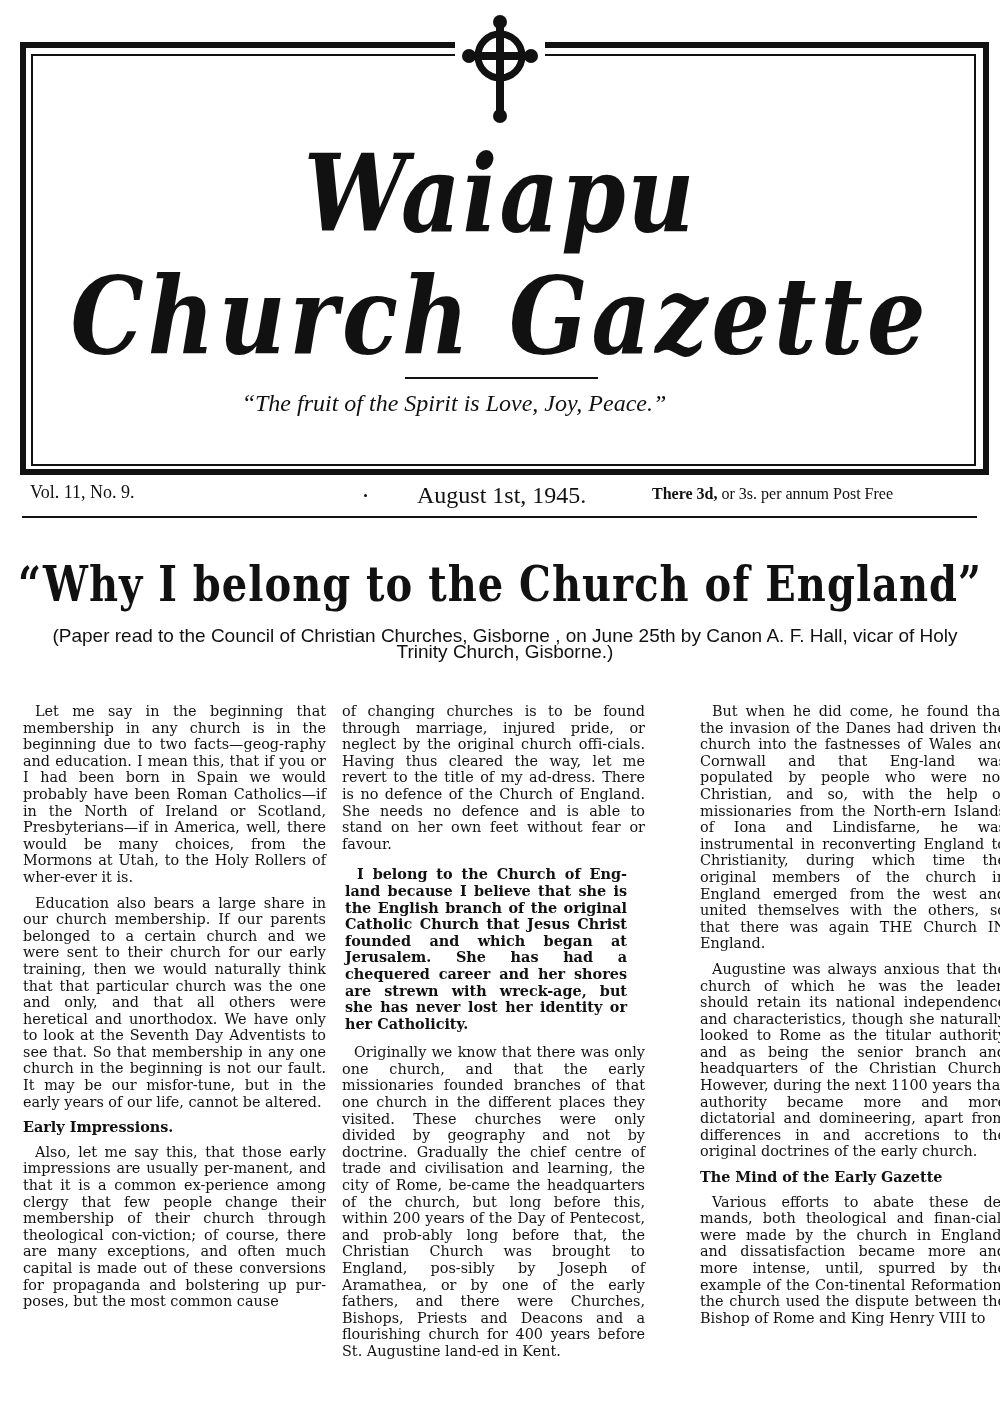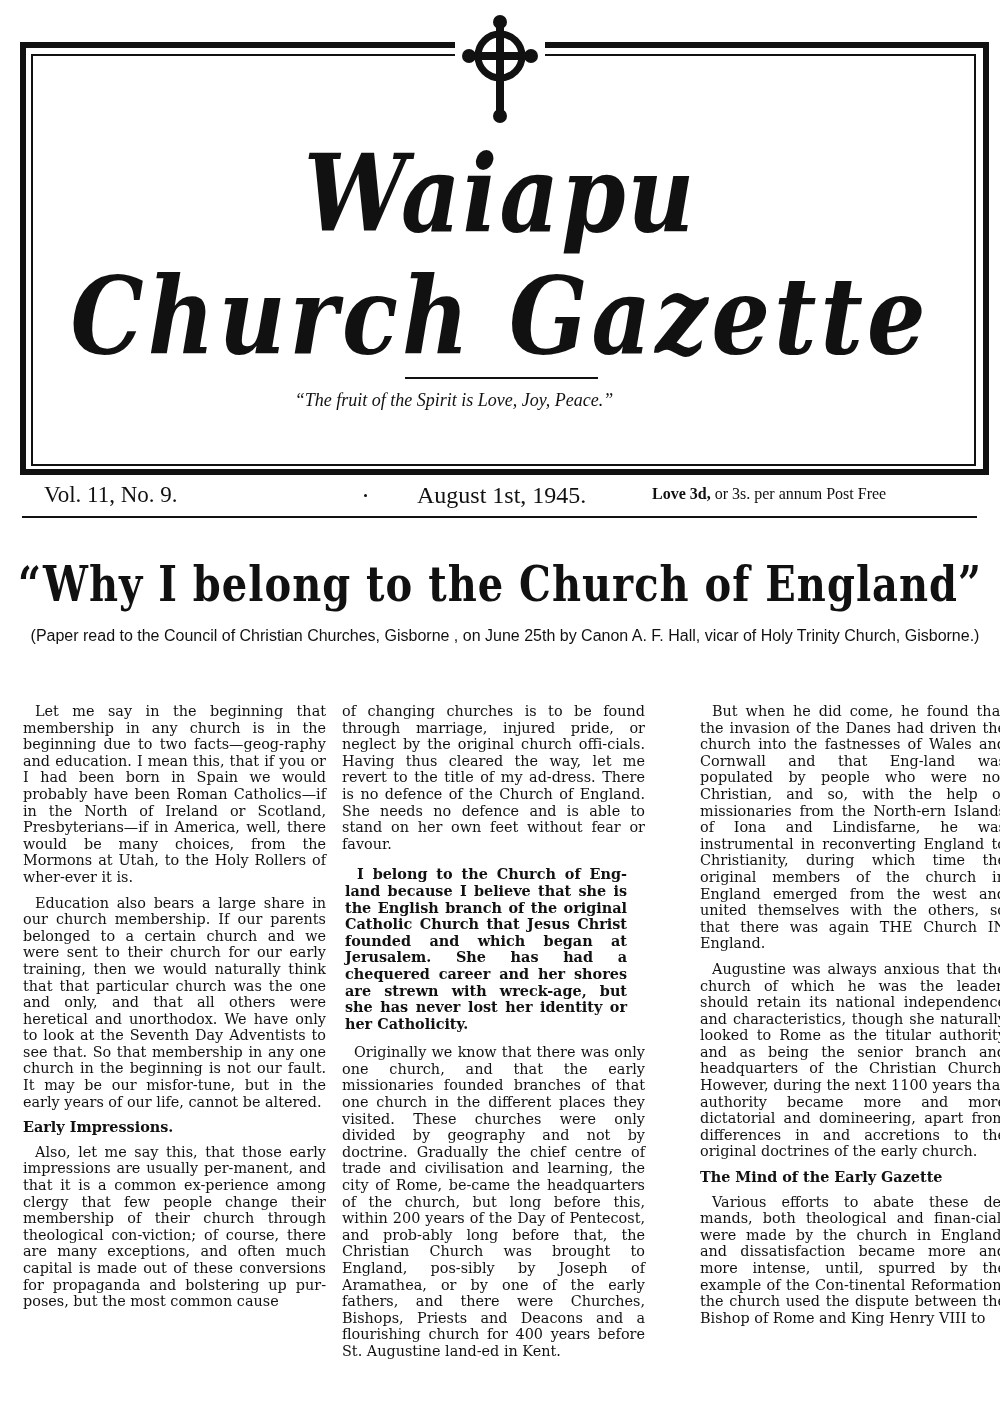--- a/index.html
+++ b/index.html
@@ -27,45 +27,45 @@
     font-family: "DejaVu Serif", "Liberation Serif", serif; font-weight: bold;
     letter-spacing: 2px; color: #111;
   }
   .title-1 { top: 140px; font-size: 92px; transform: scaleY(1.15); font-style: italic; }
   .title-2 { top: 262px; font-size: 92px; transform: scaleY(1.15); letter-spacing: 4px; font-style: italic; }
   .motto-rule {
     position: absolute; left: 405px; top: 377px; width: 193px; height: 2px; background: #111;
   }
   .motto {
     position: absolute; left: 0; width: 908px; top: 390px; text-align: center;
-    font-family: "Liberation Serif", serif; font-style: italic; font-size: 18px;
+    font-family: "Liberation Serif", serif; font-style: italic; font-size: 24px;
   }
   
   .issue-bar { position: absolute; top: 482px; left: 22px; width: 960px; height: 28px; }
   .issue-vol {
-    position: absolute; left: 22px; top: 0; font-family: "Liberation Serif", serif; font-size: 23px;
+    position: absolute; left: 8px; top: 0; font-family: "Liberation Serif", serif; font-size: 18px;
   }
   .issue-date {
     position: absolute; left: 395px; top: 0; font-family: "Liberation Serif", serif; font-size: 24px;
   }
   .issue-dot { position: absolute; left: 342px; top: 12px; width: 3px; height: 3px; background: #111; border-radius: 50%; }
   .issue-price {
     position: absolute; left: 630px; top: 3px; font-family: "Liberation Serif", serif; font-size: 16px;
   }
   .issue-price b { font-weight: bold; }
   .issue-rule { position: absolute; left: 22px; top: 516px; width: 955px; height: 2px; background: #111; }
   
   .headline {
     position: absolute; left: 0; width: 1000px; top: 560px; text-align: center;
     font-family: "DejaVu Serif", serif; font-weight: bold; font-size: 40px;
     transform: scaleY(1.2); letter-spacing: 1px;
   }
   .subhead {
     position: absolute; left: 30px; width: 950px; top: 628px; text-align: center;
-    font-family: "Liberation Sans", sans-serif; font-size: 16px; line-height: 16px;
+    font-family: "Liberation Sans", sans-serif; font-size: 19px; line-height: 16px;
   }
   
   .col {
     position: absolute; top: 695px; width: 303px;
     font-family: "DejaVu Serif", serif; font-size: 14.4px; line-height: 16.6px;
     text-align: justify; hyphens: manual;
   }
   .col-1 { left: 23px; }
   .col-2 { left: 342px; }
   .col-3 { left: 700px; width: 306px; }
@@ -97,21 +97,21 @@
   <div class="title-line title-1">Waiapu</div>
   <div class="title-line title-2">Church Gazette</div>
   <div class="motto-rule"></div>
   <div class="motto">“The fruit of the Spirit is Love, Joy, Peace.”</div>
 </div>
 
 <div class="issue-bar">
   <span class="issue-vol">Vol. 11, No. 9.</span>
   <span class="issue-dot"></span>
   <span class="issue-date">August 1st, 1945.</span>
-  <span class="issue-price"><b>Love 3d,</b><span> or 3s. per annum Post Free</span></span>
+  <span class="issue-price"><b>There 3d,</b><span> or 3s. per annum Post Free</span></span>
 </div>
 <div class="issue-rule"></div>
 
 <div class="headline">“Why I belong to the Church of England”</div>
 <div class="subhead">(Paper read to the Council of Christian Churches, Gisborne , on June 25th by Canon A. F. Hall, vicar of Holy Trinity Church, Gisborne.)</div>
 
 <div class="col col-1">
   <p>Let me say in the beginning that membership in any church is in the beginning due to two facts—geog-raphy and education. I mean this, that if you or I had been born in Spain we would probably have been Roman Catholics—if in the North of Ireland or Scotland, Presbyterians—if in America, well, there would be many choices, from the Mormons at Utah, to the Holy Rollers of wher-ever it is.</p>
   <p>Education also bears a large share in our church membership. If our parents belonged to a certain church and we were sent to their church for our early training, then we would naturally think that that particular church was the one and only, and that all others were heretical and unorthodox. We have only to look at the Seventh Day Adventists to see that. So that membership in any one church in the beginning is not our fault. It may be our misfor-tune, but in the early years of our life, cannot be altered.</p>
   <h3>Early Impressions.</h3>

